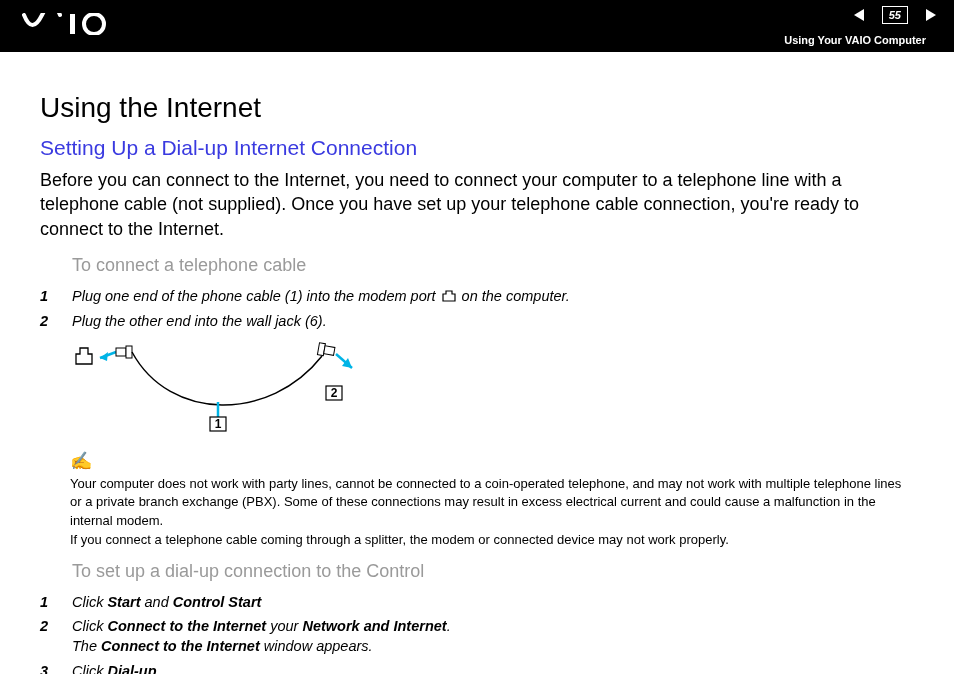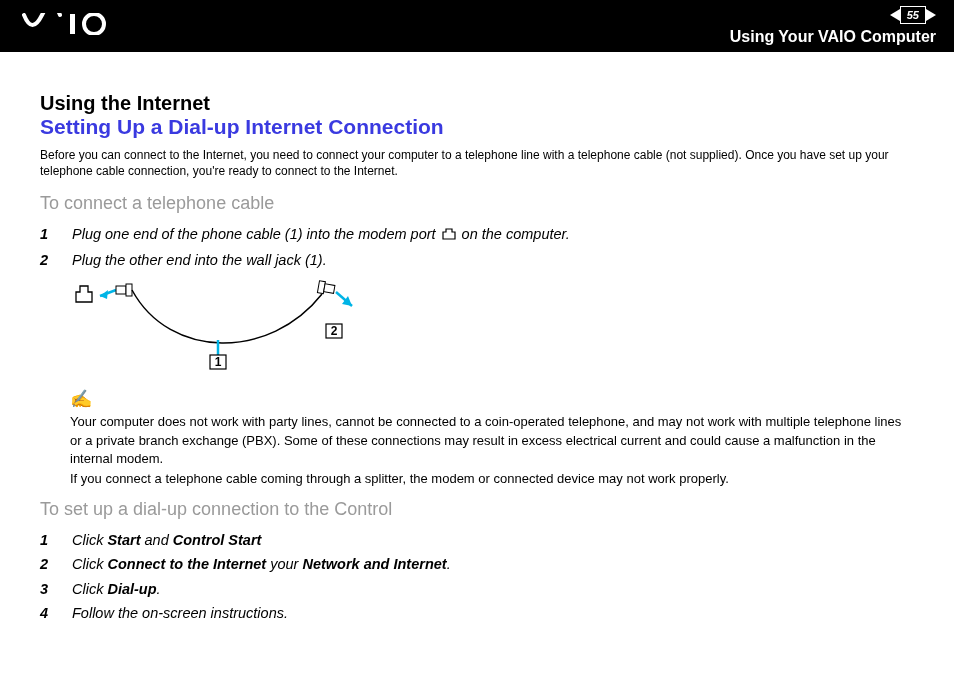--- a/index.html
+++ b/index.html
@@ -23,21 +23,21 @@
     left: 22px;
     top: 50%;
     transform: translateY(-50%);
   }
   .pagenav {
     position: absolute;
     right: 18px;
     top: 6px;
     display: flex;
     align-items: center;
-    gap: 0;
+    gap: 18px;
   }
   .pagenum-box {
     background: #000;
     color: #fff;
     border: 1px solid #fff;
     font-size: 11px;
     font-style: italic;
     font-weight: bold;
     padding: 1px 6px;
     line-height: 14px;
@@ -45,49 +45,51 @@
   .arrow-left, .arrow-right {
     width: 0; height: 0;
     border-top: 6px solid transparent;
     border-bottom: 6px solid transparent;
   }
   .arrow-left { border-right: 10px solid #fff; }
   .arrow-right { border-left: 10px solid #fff; }
   .navwrap { display:flex; align-items:center; cursor:pointer; }
   .header-subtitle {
     position: absolute;
-    right: 18px;
+    right: 28px;
     bottom: 6px;
     color: #fff;
-    font-size: 16px;
+    font-size: 11px;
     font-weight: bold;
   }
   .content {
     padding: 40px 40px 0 40px;
   }
   h1 {
-    font-size: 20px;
-    font-weight: bold;
+    font-size: 28px;
+    font-weight: normal;
+    margin-bottom: 12px;
   }
   h2 {
     color: #3a3ae0;
     font-size: 21px;
-    font-weight: bold;
+    font-weight: normal;
     margin-bottom: 8px;
   }
   .intro {
-    font-size: 12px;
+    font-size: 18px;
     line-height: 1.35;
     margin-bottom: 14px;
   }
   h3 {
     color: #9a9a9a;
     font-size: 18px;
     font-weight: normal;
     margin-bottom: 10px;
+    margin-left: 32px;
   }
   ol.steps {
     list-style: none;
     counter-reset: step;
     padding-left: 0;
     margin-bottom: 10px;
     font-style: italic;
   }
   ol.steps > li {
     counter-increment: step;
@@ -162,21 +164,21 @@
   <h2>Setting Up a Dial-up Internet Connection</h2>
   <p class="intro">Before you can connect to the Internet, you need to connect your computer to a telephone line with a telephone cable (not supplied). Once you have set up your telephone cable connection, you're ready to connect to the Internet.</p>
 
   <h3>To connect a telephone cable</h3>
   <ol class="steps">
     <li>
       <span>Plug one end of the phone cable (1) into the modem port </span><span class="modem-icon"><svg width="14" height="12" viewBox="0 0 14 12">
             <path d="M1 4 L1 11 L13 11 L13 4 L10 4 L10 1 L4 1 L4 4 Z" fill="none" stroke="#000" stroke-width="1.2"></path>
           </svg></span><span> on the computer.</span>
     </li>
-    <li>Plug the other end into the wall jack (1).</li>
+    <li>Plug the other end into the wall jack (6).</li>
   </ol>
 
   <div class="diagram">
     <svg width="300" height="90" viewBox="0 0 300 90">
 
       <path d="M6 12 L6 22 L22 22 L22 12 L18 12 L18 6 L10 6 L10 12 Z" fill="none" stroke="#000" stroke-width="1.3"></path>
 
       <path d="M46 10 L30 16" stroke="#00b4e6" stroke-width="2.5"></path>
       <polygon points="30,16 38,10 37,19" fill="#00b4e6"></polygon>
 
@@ -211,19 +213,20 @@
     <span class="note-text gap">If you connect a telephone cable coming through a splitter, the modem or connected device may not work properly.</span>
   </div>
 
   <h3>To set up a dial-up connection to the Control</h3>
   <ol class="steps">
     <li>
       <span>Click </span><b>Start</b><span> and </span><b>Control Start</b>
     </li>
     <li>
       <span>Click </span><b>Connect to the Internet</b><span> your </span><b>Network and Internet</b><span>.</span>
+      <span class="step-sub"><span>The </span><b>Connect to the Internet</b><span> window appears.</span></span>
     </li>
     <li>
       <span>Click </span><b>Dial-up</b><span>.</span>
     </li>
     <li>Follow the on-screen instructions.</li>
   </ol>
 </div>
 
 </body></html>

